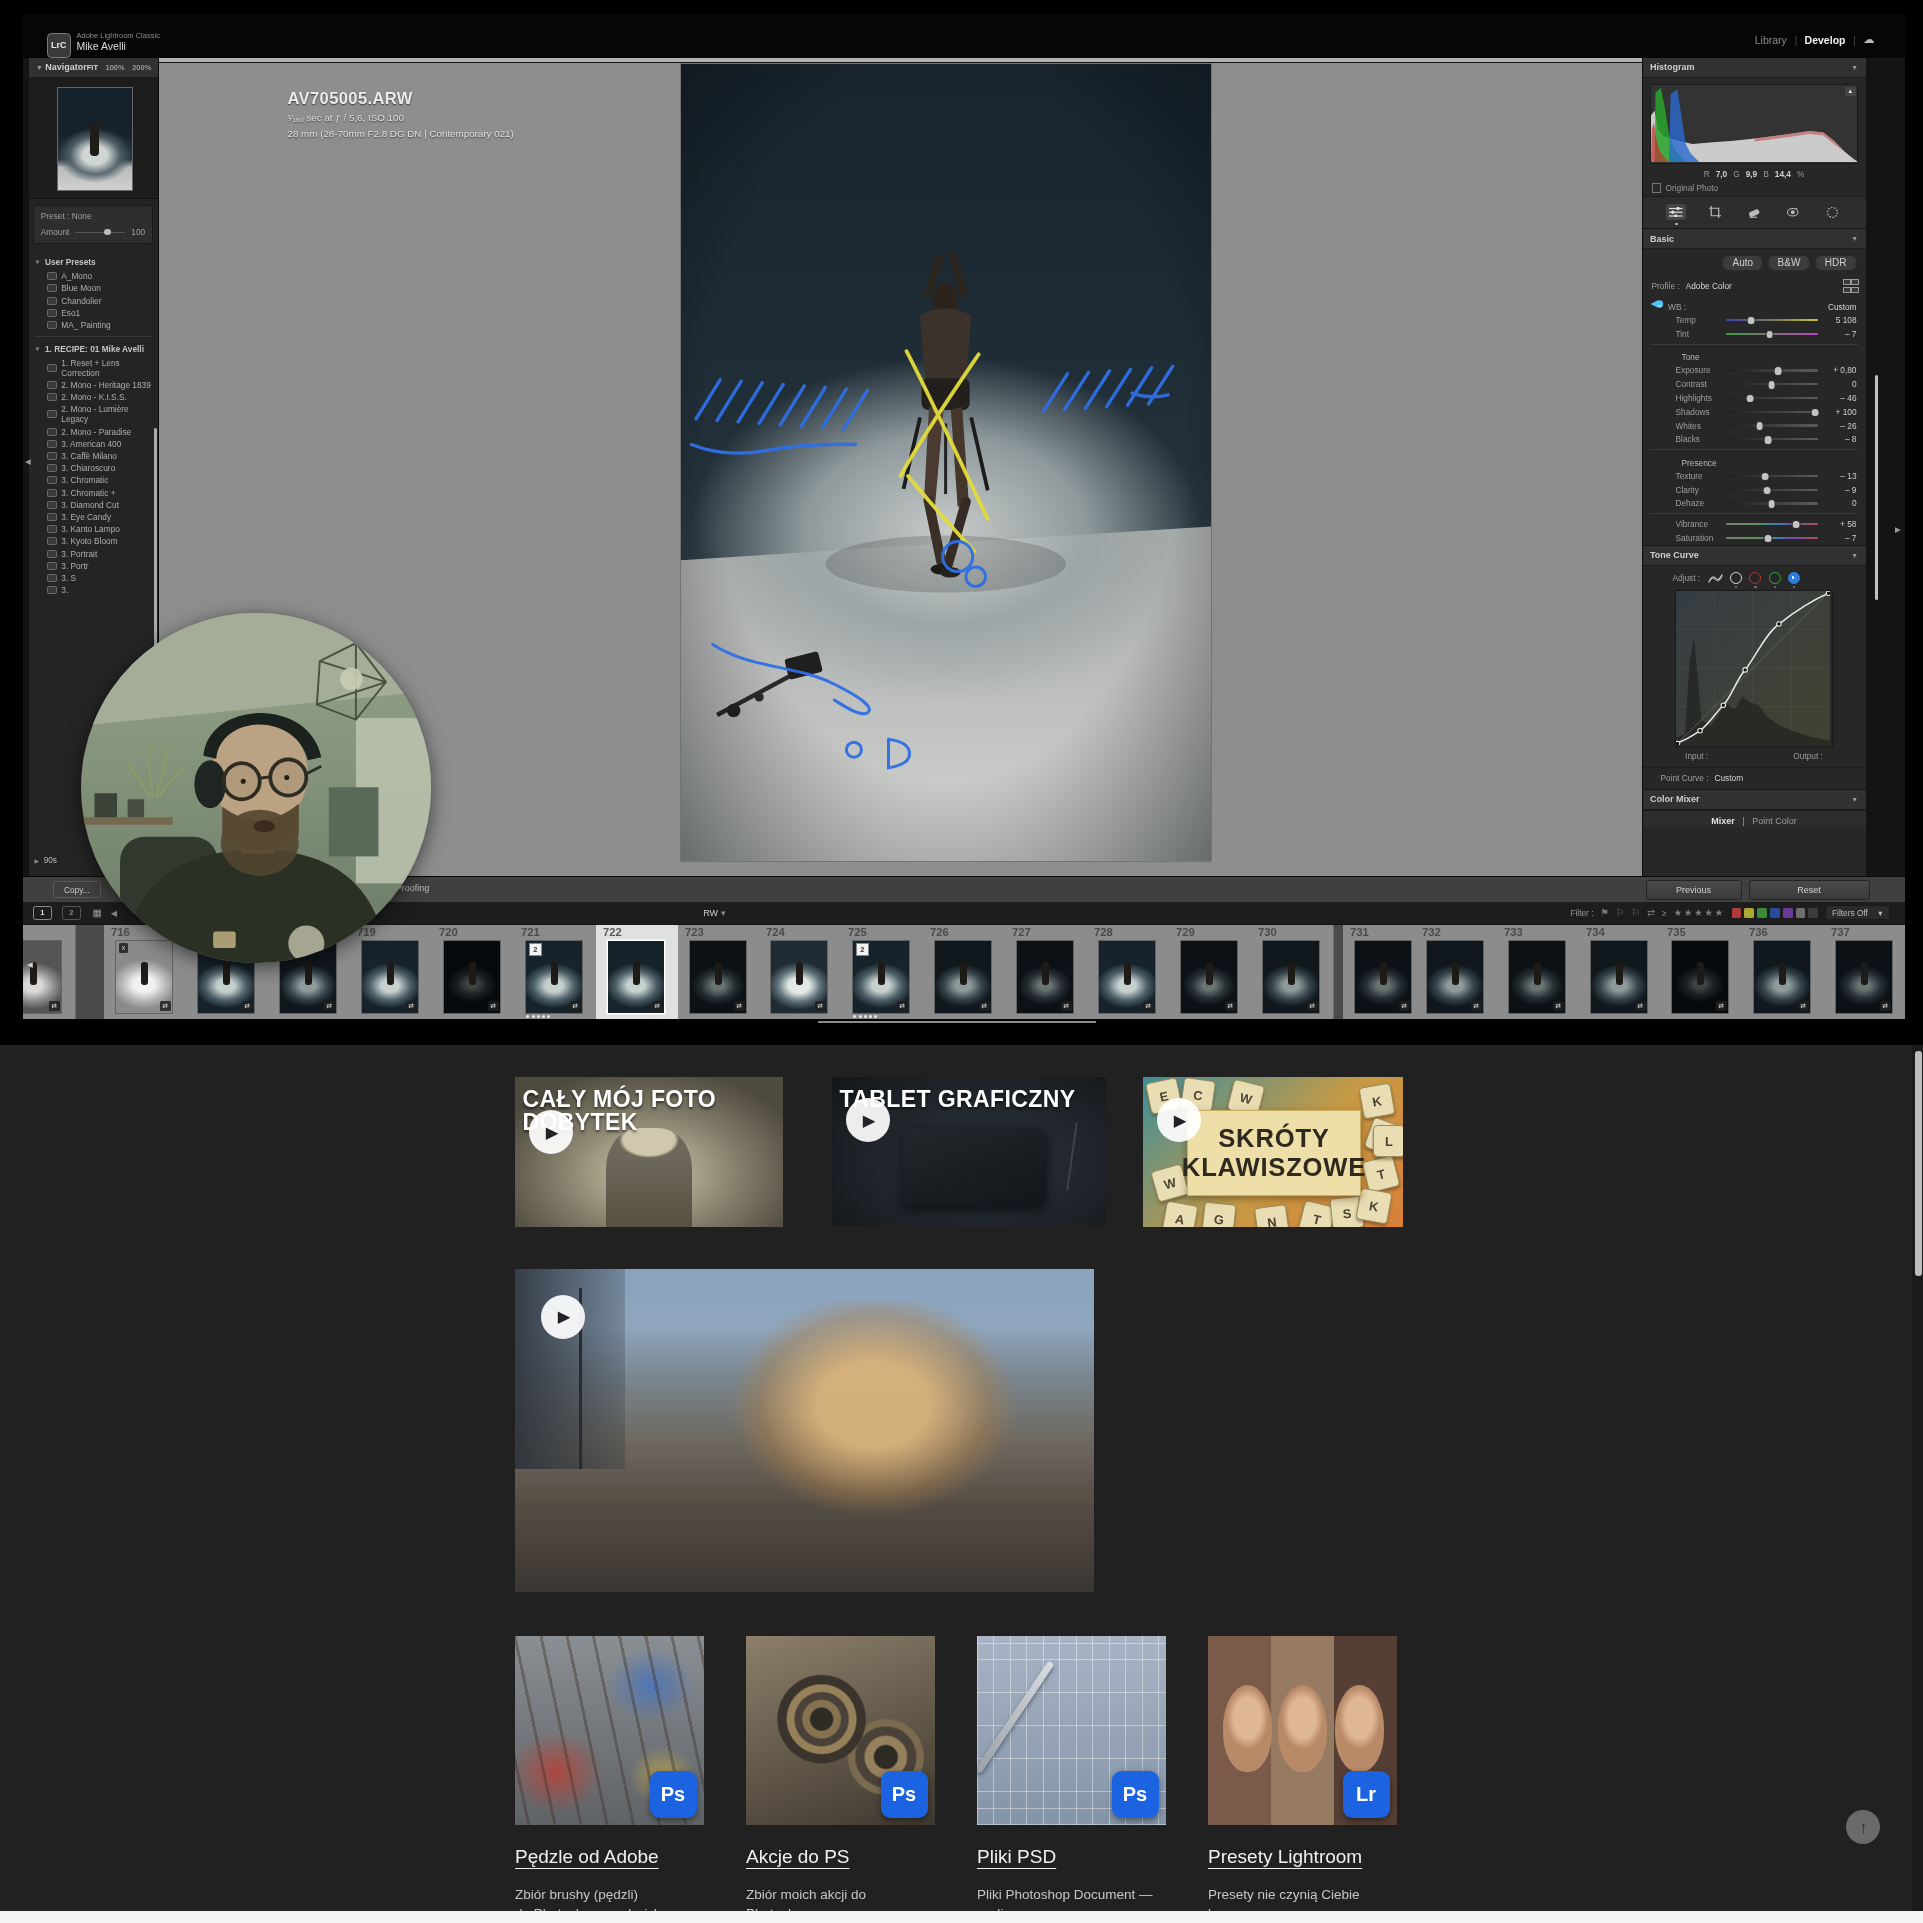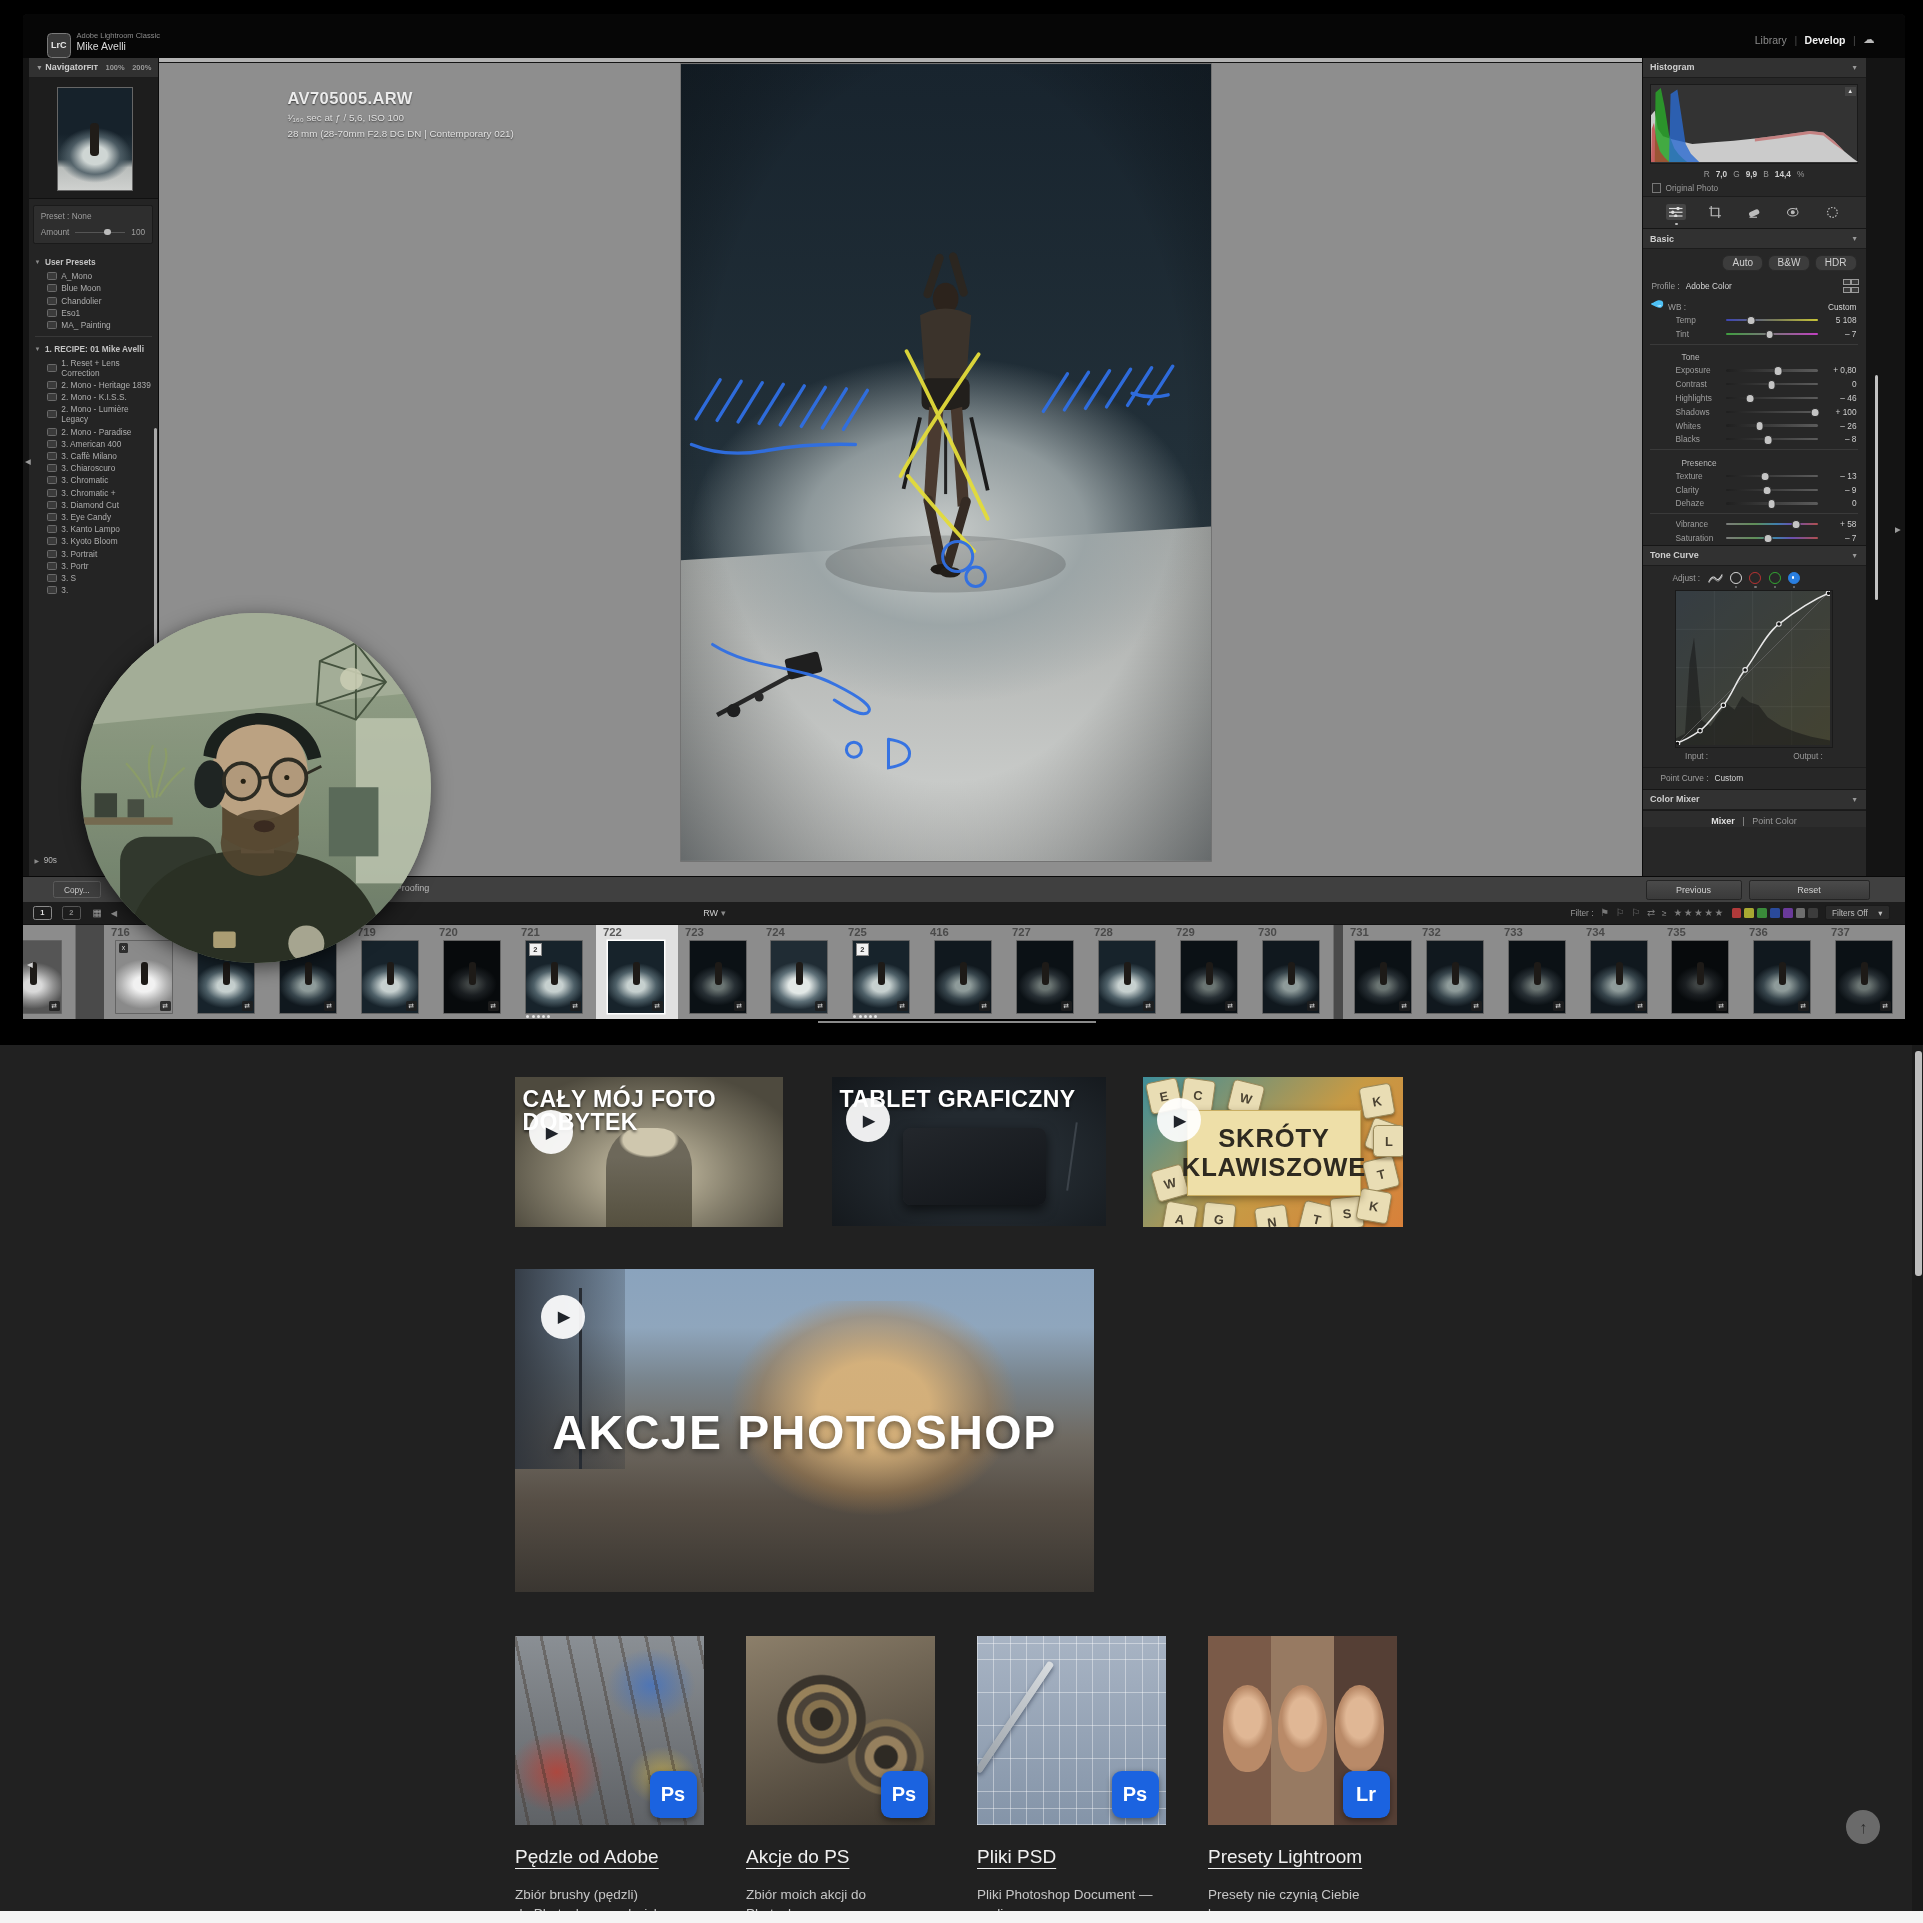--- a/index.html
+++ b/index.html
@@ -824,21 +824,21 @@
         </div>
         <div class="dots">
           <i></i>
           <i></i>
           <i></i>
           <i></i>
           <i></i>
         </div>
       </div>
       <div class="cell" style="left: 900px;">
-        <div class="num">416</div>
+        <div class="num">726</div>
         <div class="thumb t-tealdim">
           <i></i>
           <div class="corner-ic">⇄</div>
         </div>
       </div>
       <div class="cell" style="left: 982px;">
         <div class="num">727</div>
         <div class="thumb t-dark">
           <i></i>
           <div class="corner-ic">⇄</div>
@@ -1003,21 +1003,20 @@
           <span>KLAWISZOWE</span>
         </div>
         <div class="play" style="left: 13.5px; top: 21px;">▶</div>
       </div>
     </div>
 
   <div class="abs feature vcard" style="top:224px;">
     <div class="bldg"></div>
       <div class="lamp"></div>
       <div class="hair"></div>
-    <div class="f-title">AKCJE PHOTOSHOP</div>
     <div class="play" style="left:25.6px;top:25.6px;">
         <span>▶</span>
       </div>
   </div>
 
 
   <div id="products">
       <div class="pcard" style="left: 515px;">
         <div class="pimg p-brushes">
           <div class="sticks"></div>

